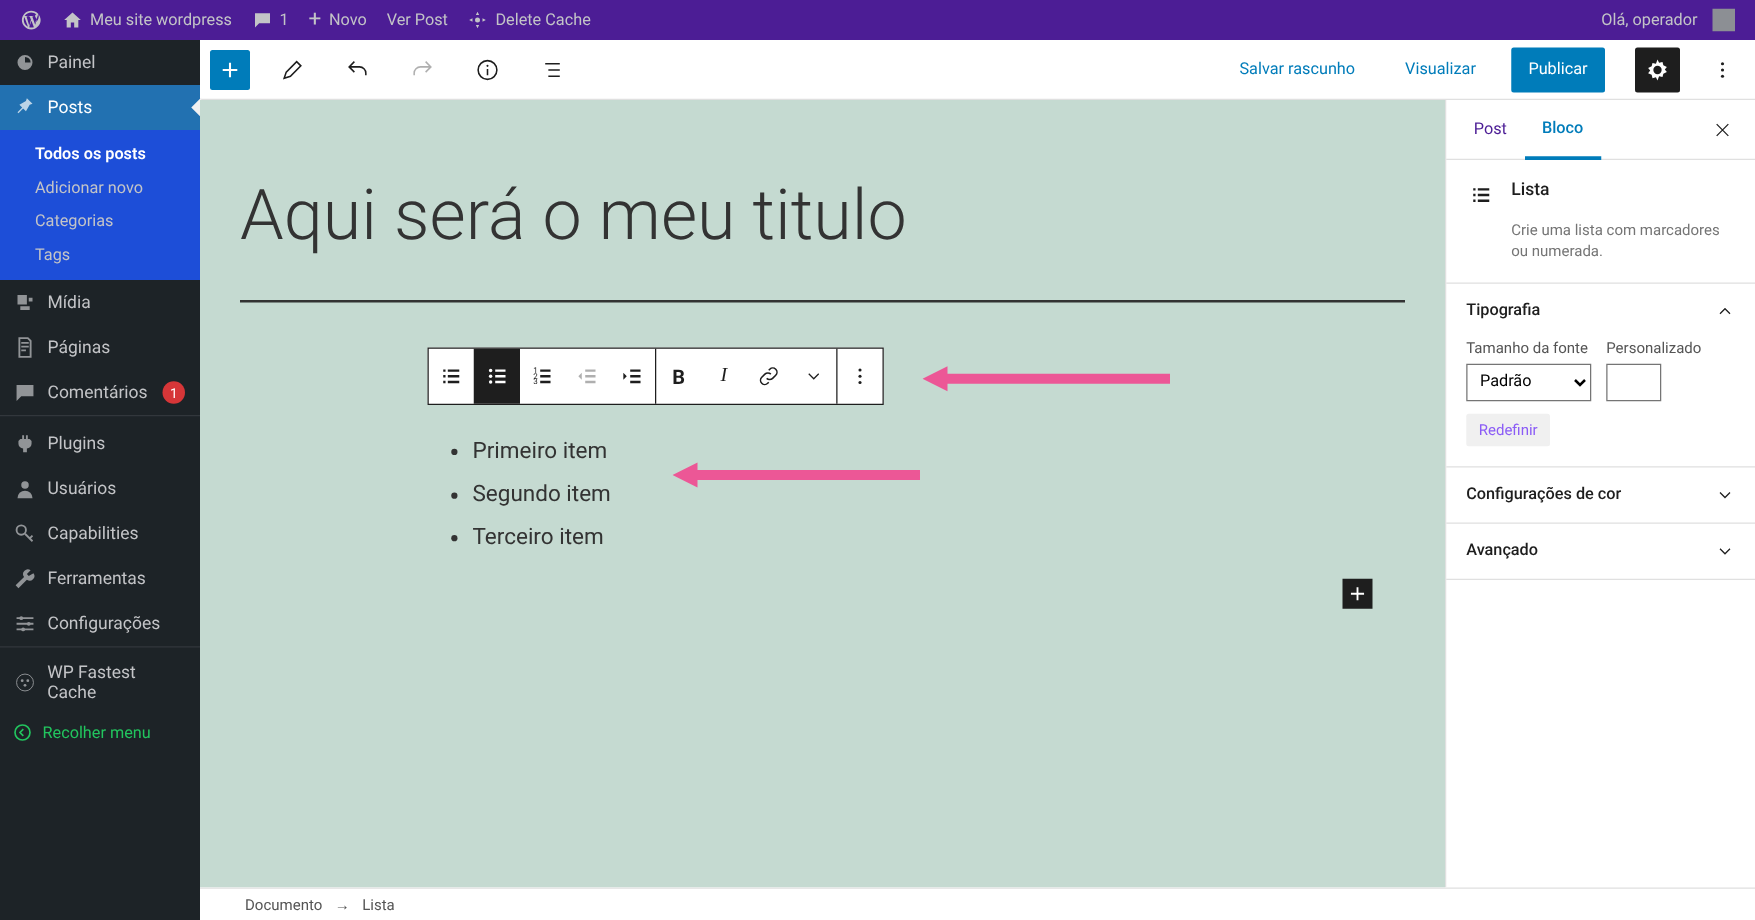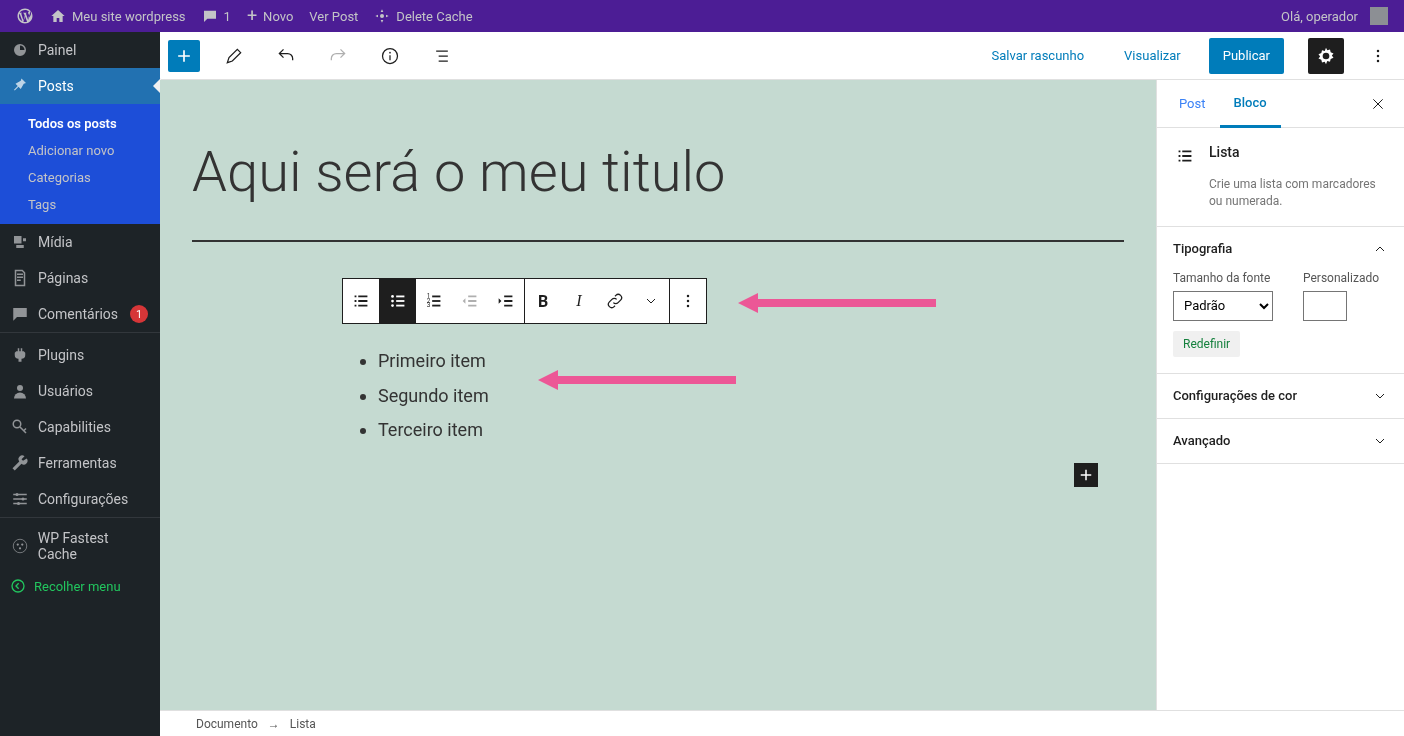--- a/index.html
+++ b/index.html
@@ -46,35 +46,35 @@
 .list-block{padding-left:40px}
 .list-block li{font-size:18px;color:#333;line-height:1.9;list-style:disc;margin-left:0}
 .inserter-btn{width:24px;height:24px;background:#1e1e1e;color:#fff;display:flex;align-items:center;justify-content:center;position:absolute;right:-120px;bottom:40px;cursor:pointer}
 .arrow{position:absolute;pointer-events:none}
 .arrow svg{display:block}
 
 .footer-bc{height:26px;border-top:1px solid #e0e0e0;display:flex;align-items:center;padding:0 36px;font-size:12px;color:#555;gap:10px;background:#fff}
 
 .inspector{width:248px;border-left:1px solid #e0e0e0;display:flex;flex-direction:column;background:#fff}
 .insp-tabs{display:flex;align-items:center;border-bottom:1px solid #e0e0e0;height:48px;padding:0 8px}
-.insp-tabs .tab{padding:0 14px;height:48px;display:flex;align-items:center;font-size:13px;cursor:pointer;color:#3b82f6}
+.insp-tabs .tab{padding:0 14px;height:48px;display:flex;align-items:center;font-size:13px;cursor:pointer;color:#4c1d95}
 .insp-tabs .tab.active{color:#007cba;border-bottom:3px solid #007cba;font-weight:500}
 .insp-tabs .closebtn{margin-left:auto;width:36px;height:36px;display:flex;align-items:center;justify-content:center;cursor:pointer}
 .insp-block-head{display:flex;gap:12px;padding:16px;border-bottom:1px solid #e0e0e0}
 .insp-block-head .bicon{width:24px;height:24px;flex-shrink:0;display:flex;align-items:center;justify-content:center}
 .insp-block-head .btitle{font-weight:500;font-size:14px}
 .insp-block-head .bdesc{font-size:12px;color:#757575;margin-top:16px;line-height:1.4}
 .insp-panel{border-bottom:1px solid #e0e0e0}
 .insp-panel .phead{display:flex;align-items:center;justify-content:space-between;padding:14px 16px;font-size:13px;font-weight:500;cursor:pointer}
 .insp-panel .pbody{padding:0 16px 16px 16px}
-.insp-panel .row{display:flex;gap:30px;margin-bottom:10px}
+.insp-panel .row{display:flex;gap:12px;margin-bottom:10px}
 .insp-panel .col label{font-size:12px;color:#555;display:block;margin-bottom:6px}
 .insp-panel select{width:100px;height:30px;border:1px solid #757575;font-size:13px;padding:0 6px;background:#fff}
 .insp-panel input[type=text]{width:44px;height:30px;border:1px solid #757575;font-size:13px;padding:0 6px}
-.insp-panel .resetbtn{background:#f0f0f0;border:none;padding:6px 10px;font-size:12px;border-radius:2px;cursor:pointer;color:#15803d}
+.insp-panel .resetbtn{background:#f0f0f0;border:none;padding:6px 10px;font-size:12px;border-radius:2px;cursor:pointer;color:#8b5cf6}
 
 svg{fill:currentColor}
 ::-webkit-scrollbar{width:14px;background:#f0f0f0}
 ::-webkit-scrollbar-thumb{background:#c0c0c0}
 </style>
 </head>
 <body>
 
 <div class="adminbar">
   <div class="ab-item">

